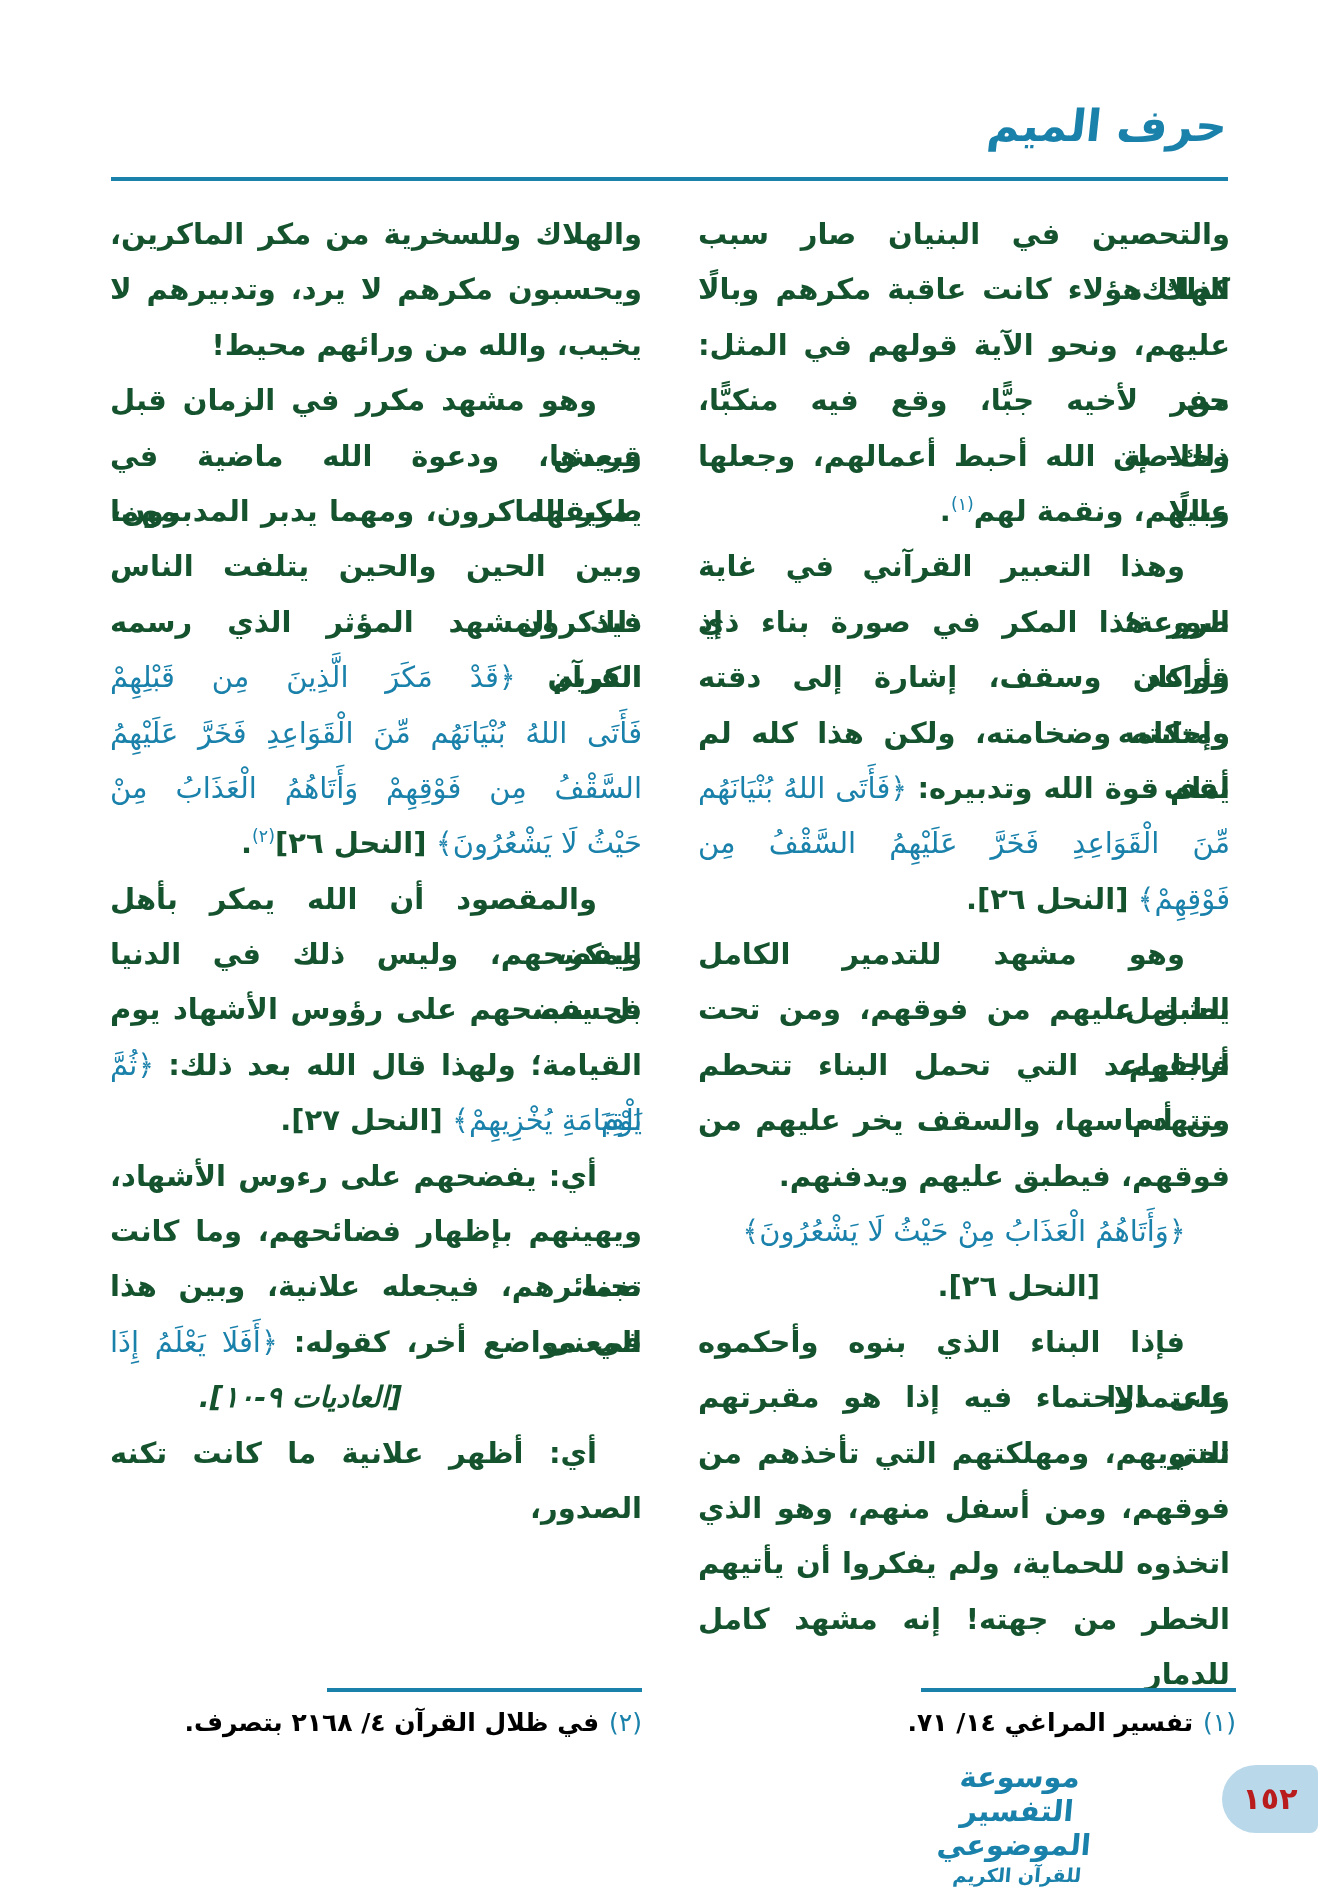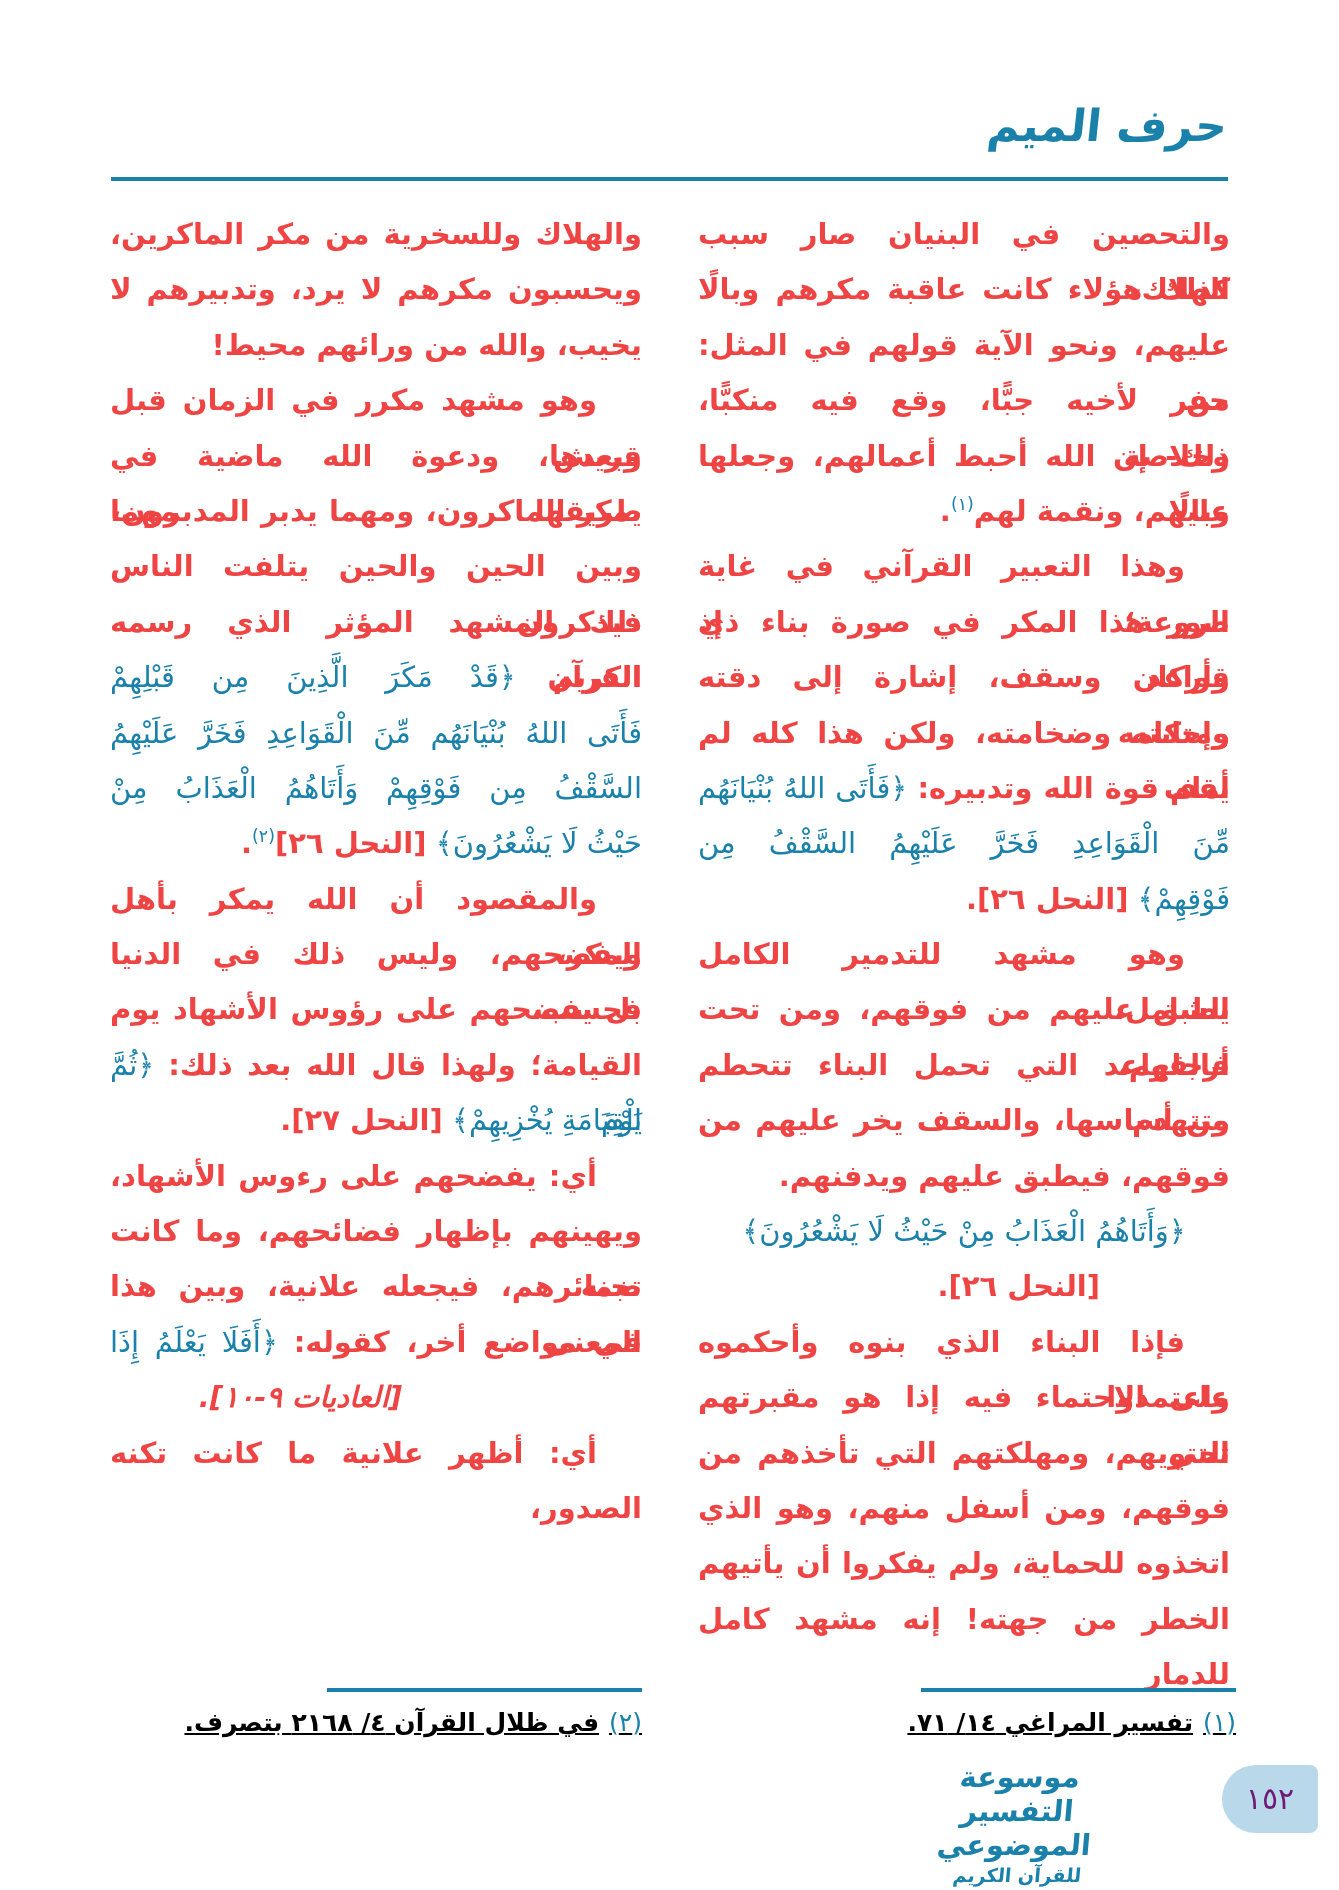--- a/index.html
+++ b/index.html
@@ -54,21 +54,21 @@
     height: 55.4px;
     text-align: justify;
     text-align-last: justify;
     white-space: nowrap;
     color: #000;
   }
   .line.j { white-space: normal; }
   .line.last { text-align-last: right; white-space: normal; }
   .line.center { text-align-last: center; white-space: normal; }
   .line.indent { text-indent: 45px; }
-  .seg-t { font-weight: 700; color: #ef4444; }
+  .seg-t { font-weight: 700; color: #14532d; }
   .seg-q { font-weight: 400; color: #1a81ab; }
   .seg-fn {
     color: #1a81ab;
     font-size: 0.60em;
     vertical-align: super;
     font-weight: 400;
     line-height: 0;
   }
   .seg-vnum {
     display: inline-block;
@@ -97,21 +97,20 @@
     height: 4px;
     background: #1a81ab;
     margin-bottom: 14px;
   }
   .fnline {
     font-size: 25px;
     font-weight: 700;
     color: #000;
     text-align: right;
     line-height: 34px;
-    text-decoration: underline;
   }
   .fnmark { color: #1a81ab; font-weight: 400; margin-left: 10px; }
   
   .logo {
     position: absolute;
     top: 1760px;
     right: 222px;
     width: 200px;
     text-align: center;
     color: #1a81ab;
@@ -130,23 +129,23 @@
     line-height: 26px;
   }
   .page-tab {
     position: absolute;
     top: 1765px;
     left: 1222px;
     width: 96px;
     height: 68px;
     background: #b9d8ea;
     border-radius: 34px 8px 8px 34px;
-    color: #701a75;
+    color: #b91c1c;
     font-size: 30px;
-    font-weight: normal;
+    font-weight: bold;
     text-align: center;
     line-height: 68px;
     letter-spacing: 3px;
     direction: rtl;
   }
 </style>
 </head>
 <body>
 
 <div id="page">

